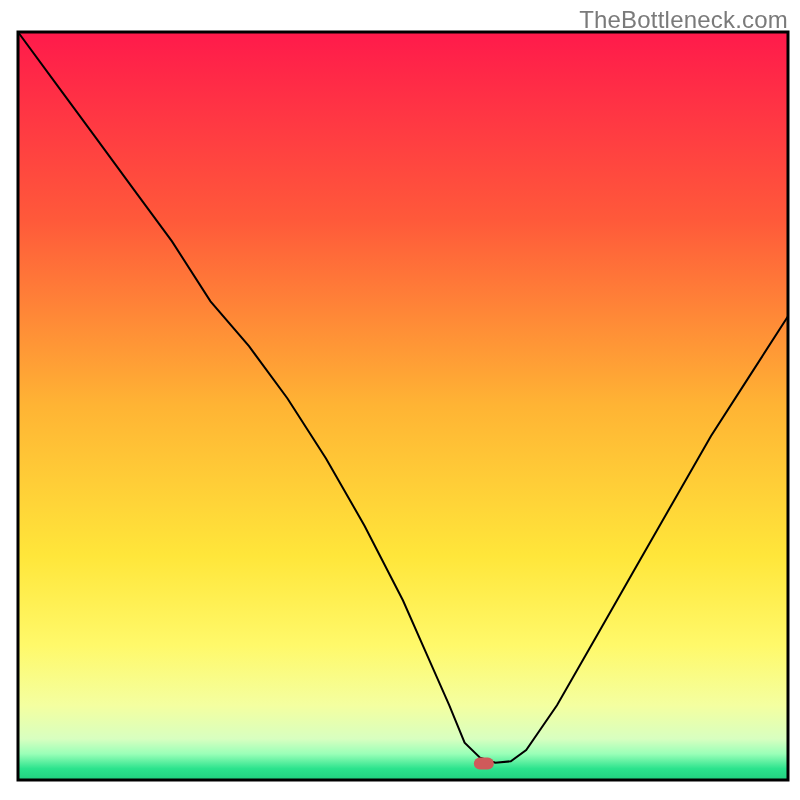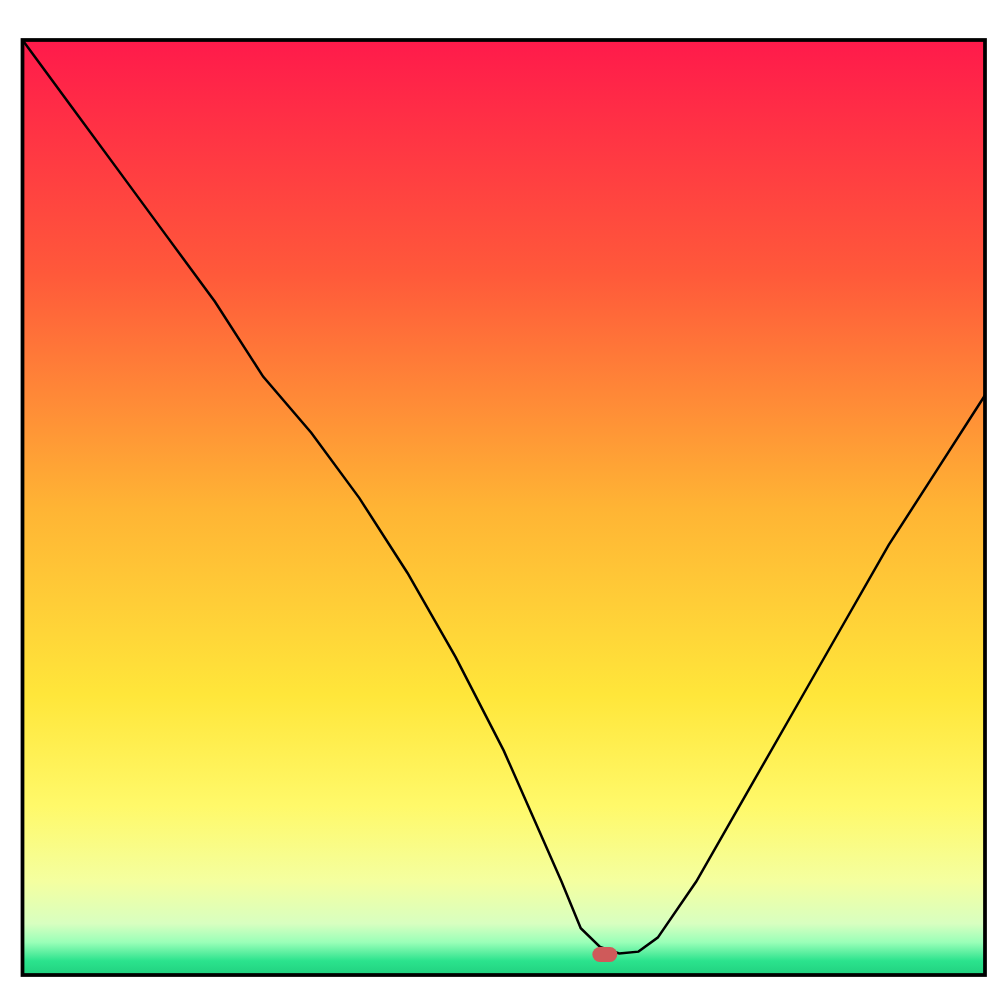--- a/index.html
+++ b/index.html
@@ -18,20 +18,21 @@
     color: #7a7a7a;
     z-index: 10;
     letter-spacing: 0.2px;
   }
   svg.chart { display: block; }
 </style>
 </head>
 <body>
 
 <div class="chart-container">
+  <div class="watermark">TheBottleneck.com</div>
   <svg class="chart" width="800" height="800" viewBox="0 0 800 800">
     <defs>
       <linearGradient id="bg-grad" x1="0" y1="0" x2="0" y2="1">
           <stop offset="0%" stop-color="#ff1a4b"></stop>
           <stop offset="25%" stop-color="#ff593a"></stop>
           <stop offset="50%" stop-color="#ffb434"></stop>
           <stop offset="70%" stop-color="#ffe63a"></stop>
           <stop offset="82%" stop-color="#fff96a"></stop>
           <stop offset="90%" stop-color="#f4ffa0"></stop>
           <stop offset="94.5%" stop-color="#d8ffc0"></stop>

